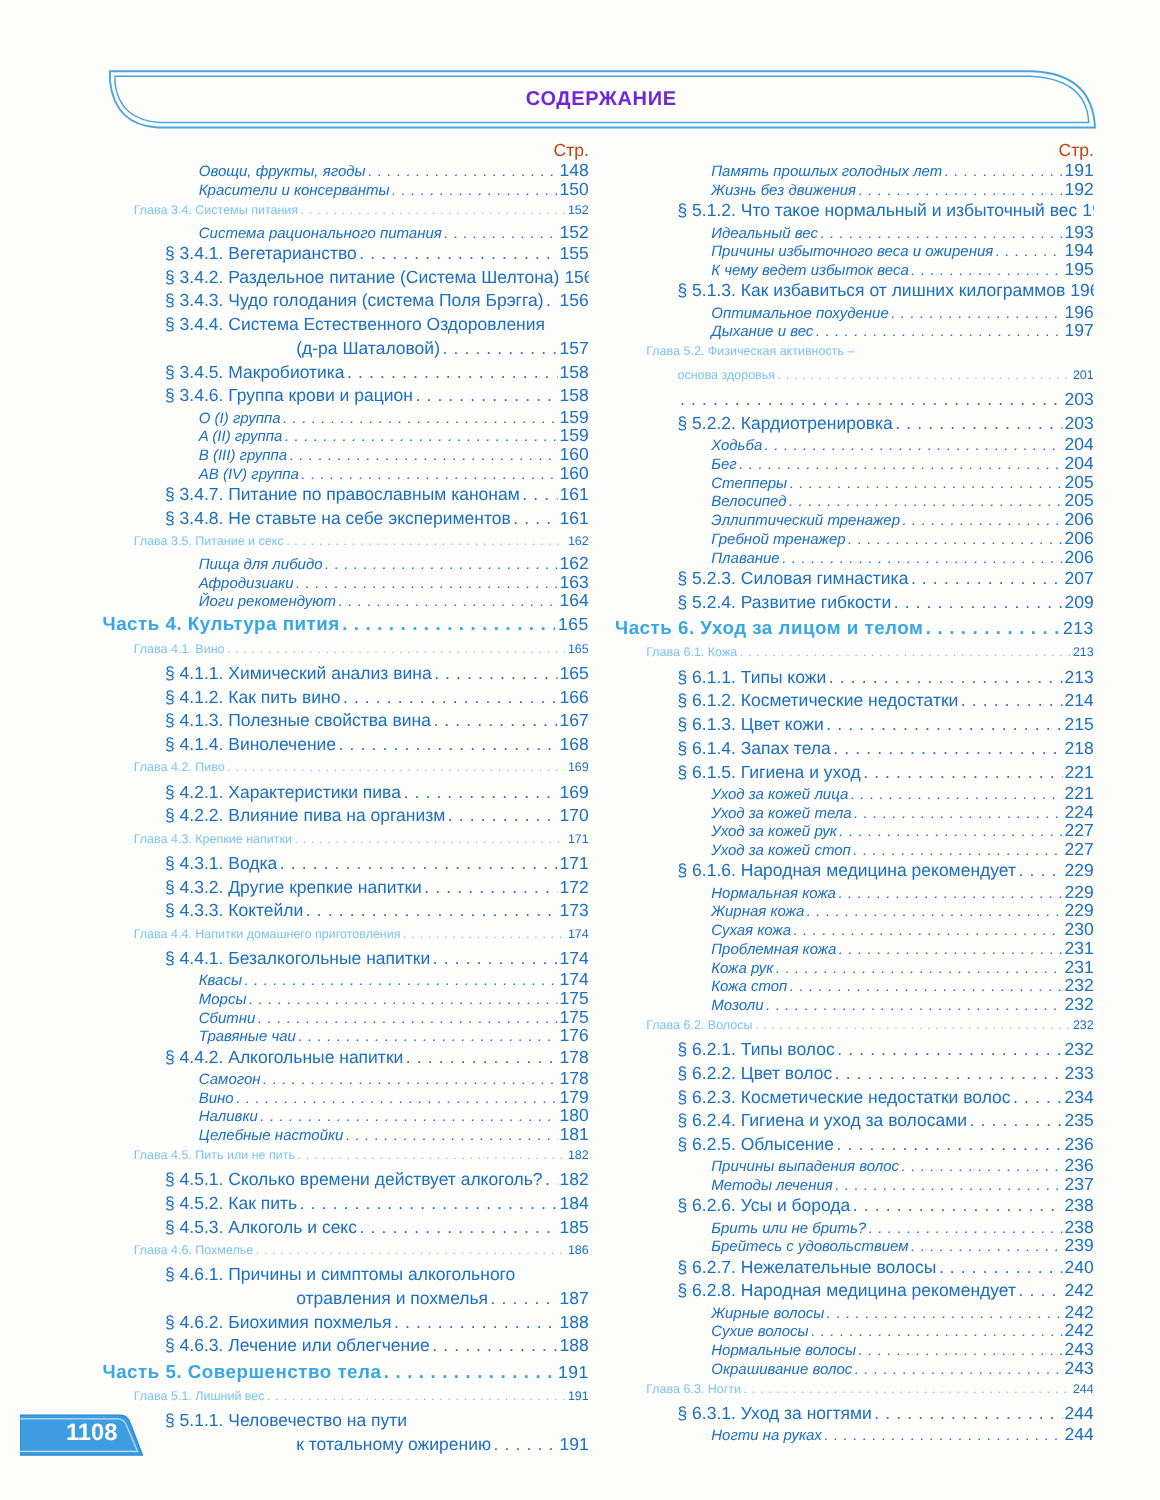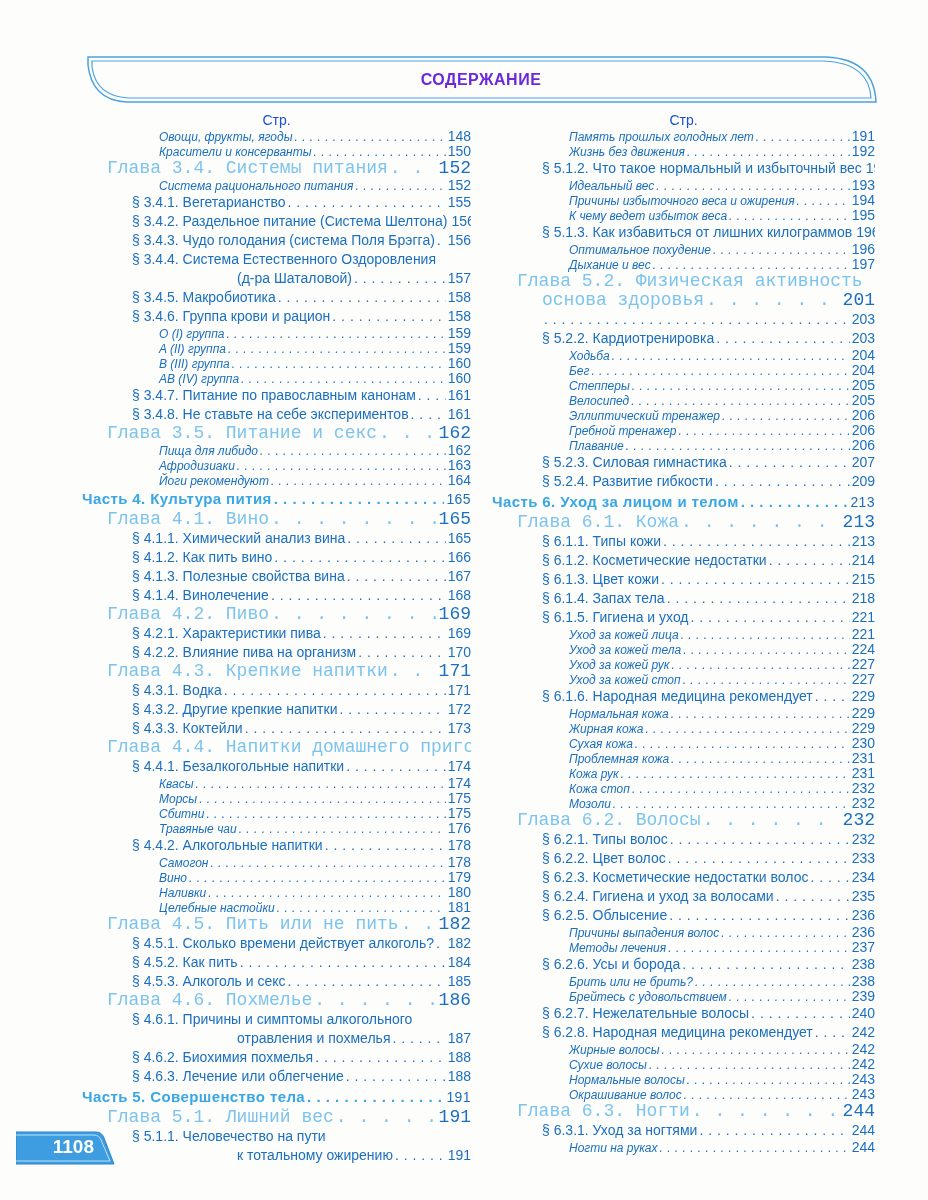--- a/index.html
+++ b/index.html
@@ -11,31 +11,31 @@
     position: absolute; left: 86px; top: 55px; width: 790px; height: 48px;
   }
   .header-frame svg { position: absolute; left: 0; top: 0; }
   .header-title {
     position: absolute; left: 0; right: 0; top: 16px; text-align: center;
     font-weight: bold; font-size: 16px; color: #6d28d9; letter-spacing: 0.5px;
   }
   .col { position: absolute; top: 111px; }
   .col-left { left: 82px; width: 389px; }
   .col-right { left: 492px; width: 383px; }
-  .str-label { text-align: center; font-size: 14px; color: #1d4ed8; height: 18px; line-height: 18px; }
+  .str-label { text-align: right; font-size: 14px; color: #c2410c; height: 18px; line-height: 18px; }
   .row { display: flex; align-items: baseline; white-space: nowrap; overflow: hidden; }
   .row .t { flex: 0 0 auto; }
   .row .dots { flex: 1 1 auto; overflow: hidden; margin: 0 2px; }
   .row .dots::after { content: ". . . . . . . . . . . . . . . . . . . . . . . . . . . . . . . . . . . . . . . . . . . . . . . . . . . . . . . . . . . . . . . ."; letter-spacing: 0.5px; }
   .row .p { flex: 0 0 auto; text-align: right; }
   .row.nodots .dots::after { content: ""; }
 
   .lvl-part { font-weight: bold; font-size: 15px; color: #38a7e4; height: 22px; line-height: 22px; padding-left: 0; letter-spacing: 0.4px; justify-content: flex-end; }
   .lvl-part .p { color: #1a6fc0; font-weight: normal; font-size: 14px; }
-  .lvl-chap { font-size: 18px; color: #7cc4ee; height: 19px; line-height: 19px; padding-left: 25px; font-family: Liberation Mono, monospace; }
+  .lvl-chap { font-size: 10px; color: #7cc4ee; height: 19px; line-height: 19px; padding-left: 25px; }
   .lvl-chap .p { color: #1a6fc0; }
   .lvl-chap.cont { padding-left: 50px; align-items: flex-end; }
   .lvl-sec { font-size: 14px; color: #1a6fc0; height: 19px; line-height: 19px; padding-left: 50px; }
   .lvl-sec.cont { padding-left: 155px; }
   .lvl-sub { font-size: 12px; font-style: italic; color: #1a6fc0; height: 15px; line-height: 15px; padding-left: 77px; }
   .lvl-sub .p { font-style: normal; font-size: 14px; }
 
   .page-badge { position: absolute; left: 16px; top: 1130px; width: 100px; height: 36px; }
   .page-badge svg { position: absolute; left: 0; top: 0; }
   .page-badge span { position: absolute; right: 22px; top: 6px; font-weight: bold; font-size: 19px; color: #fff; }

